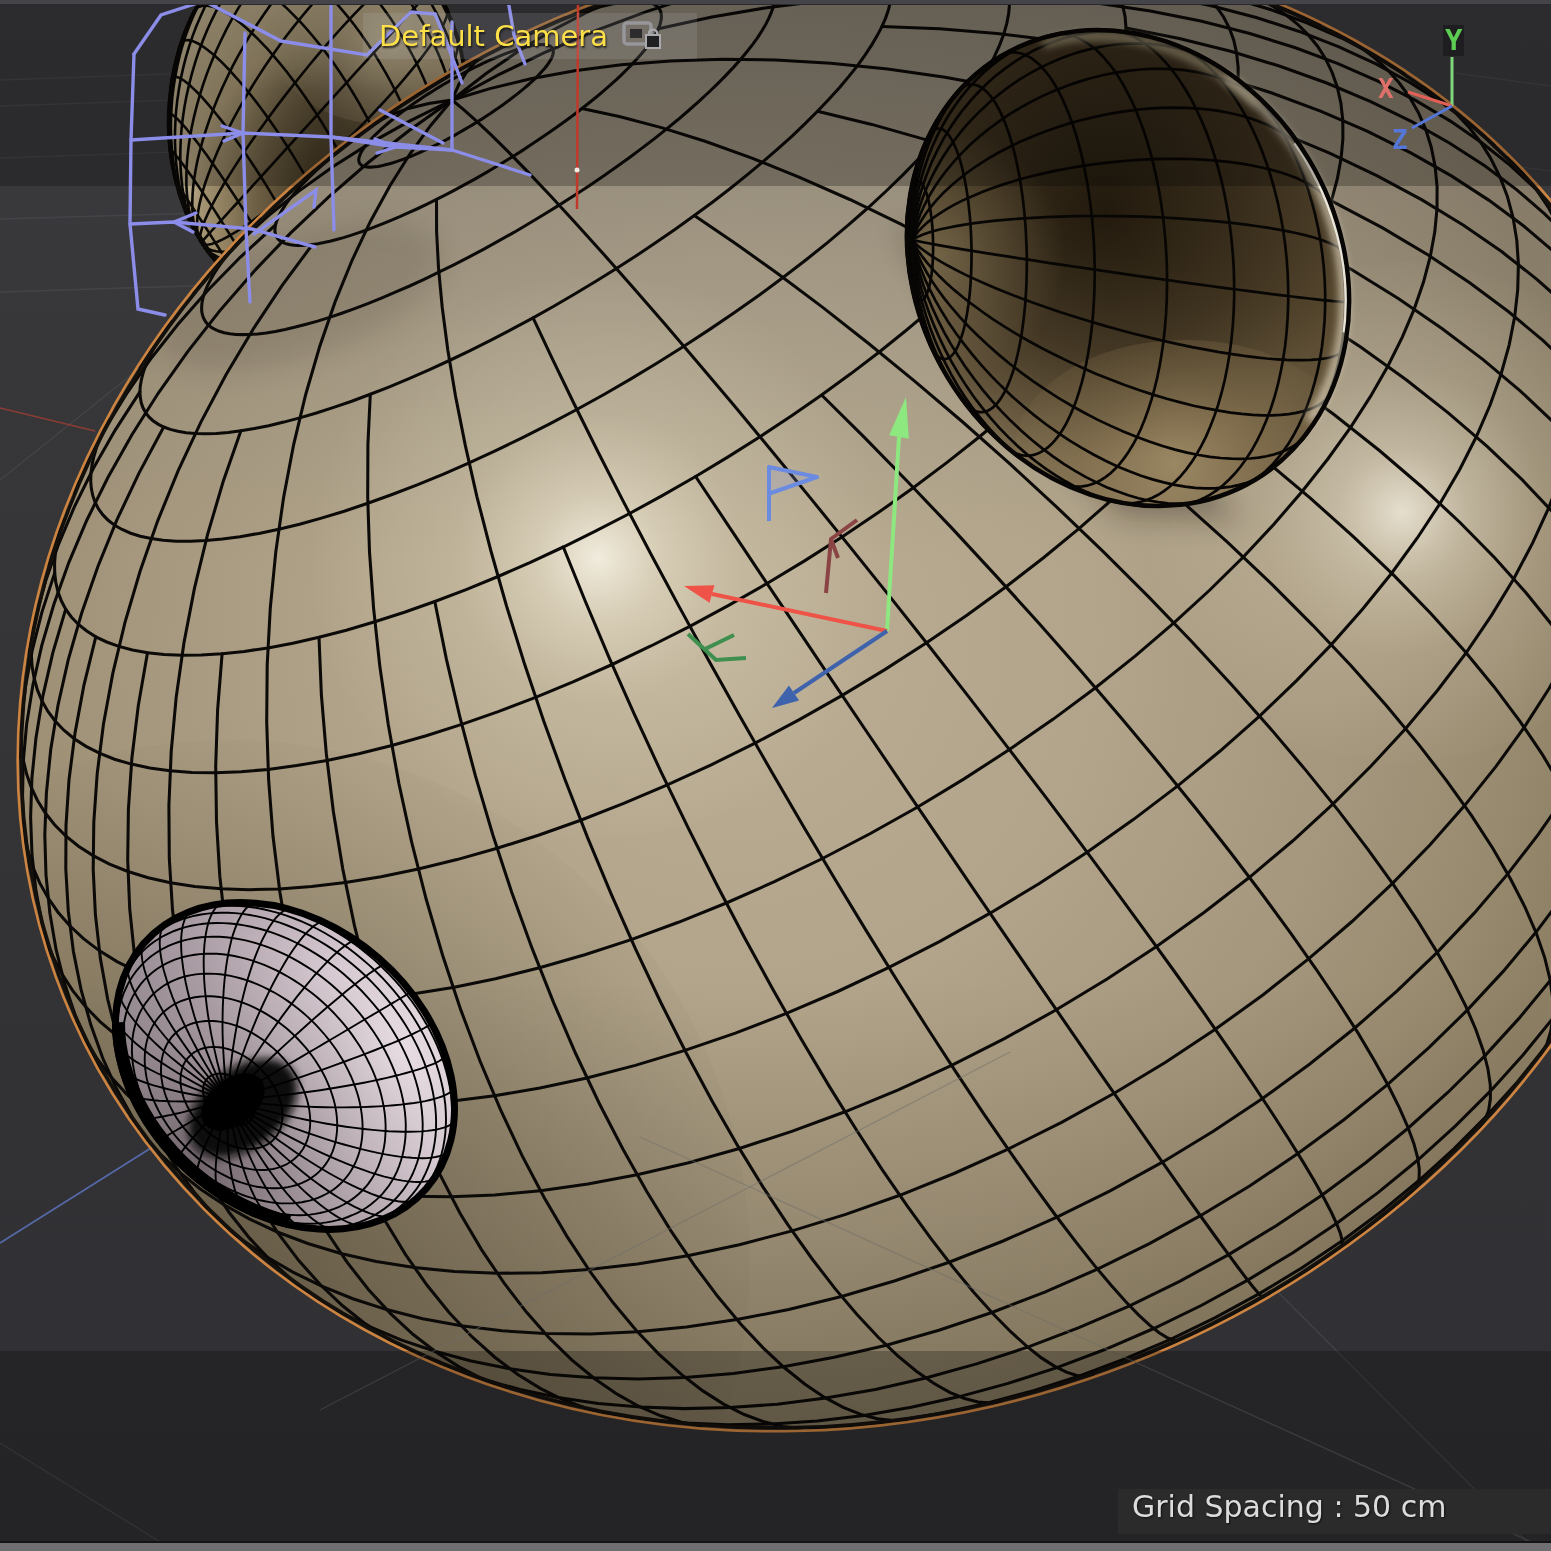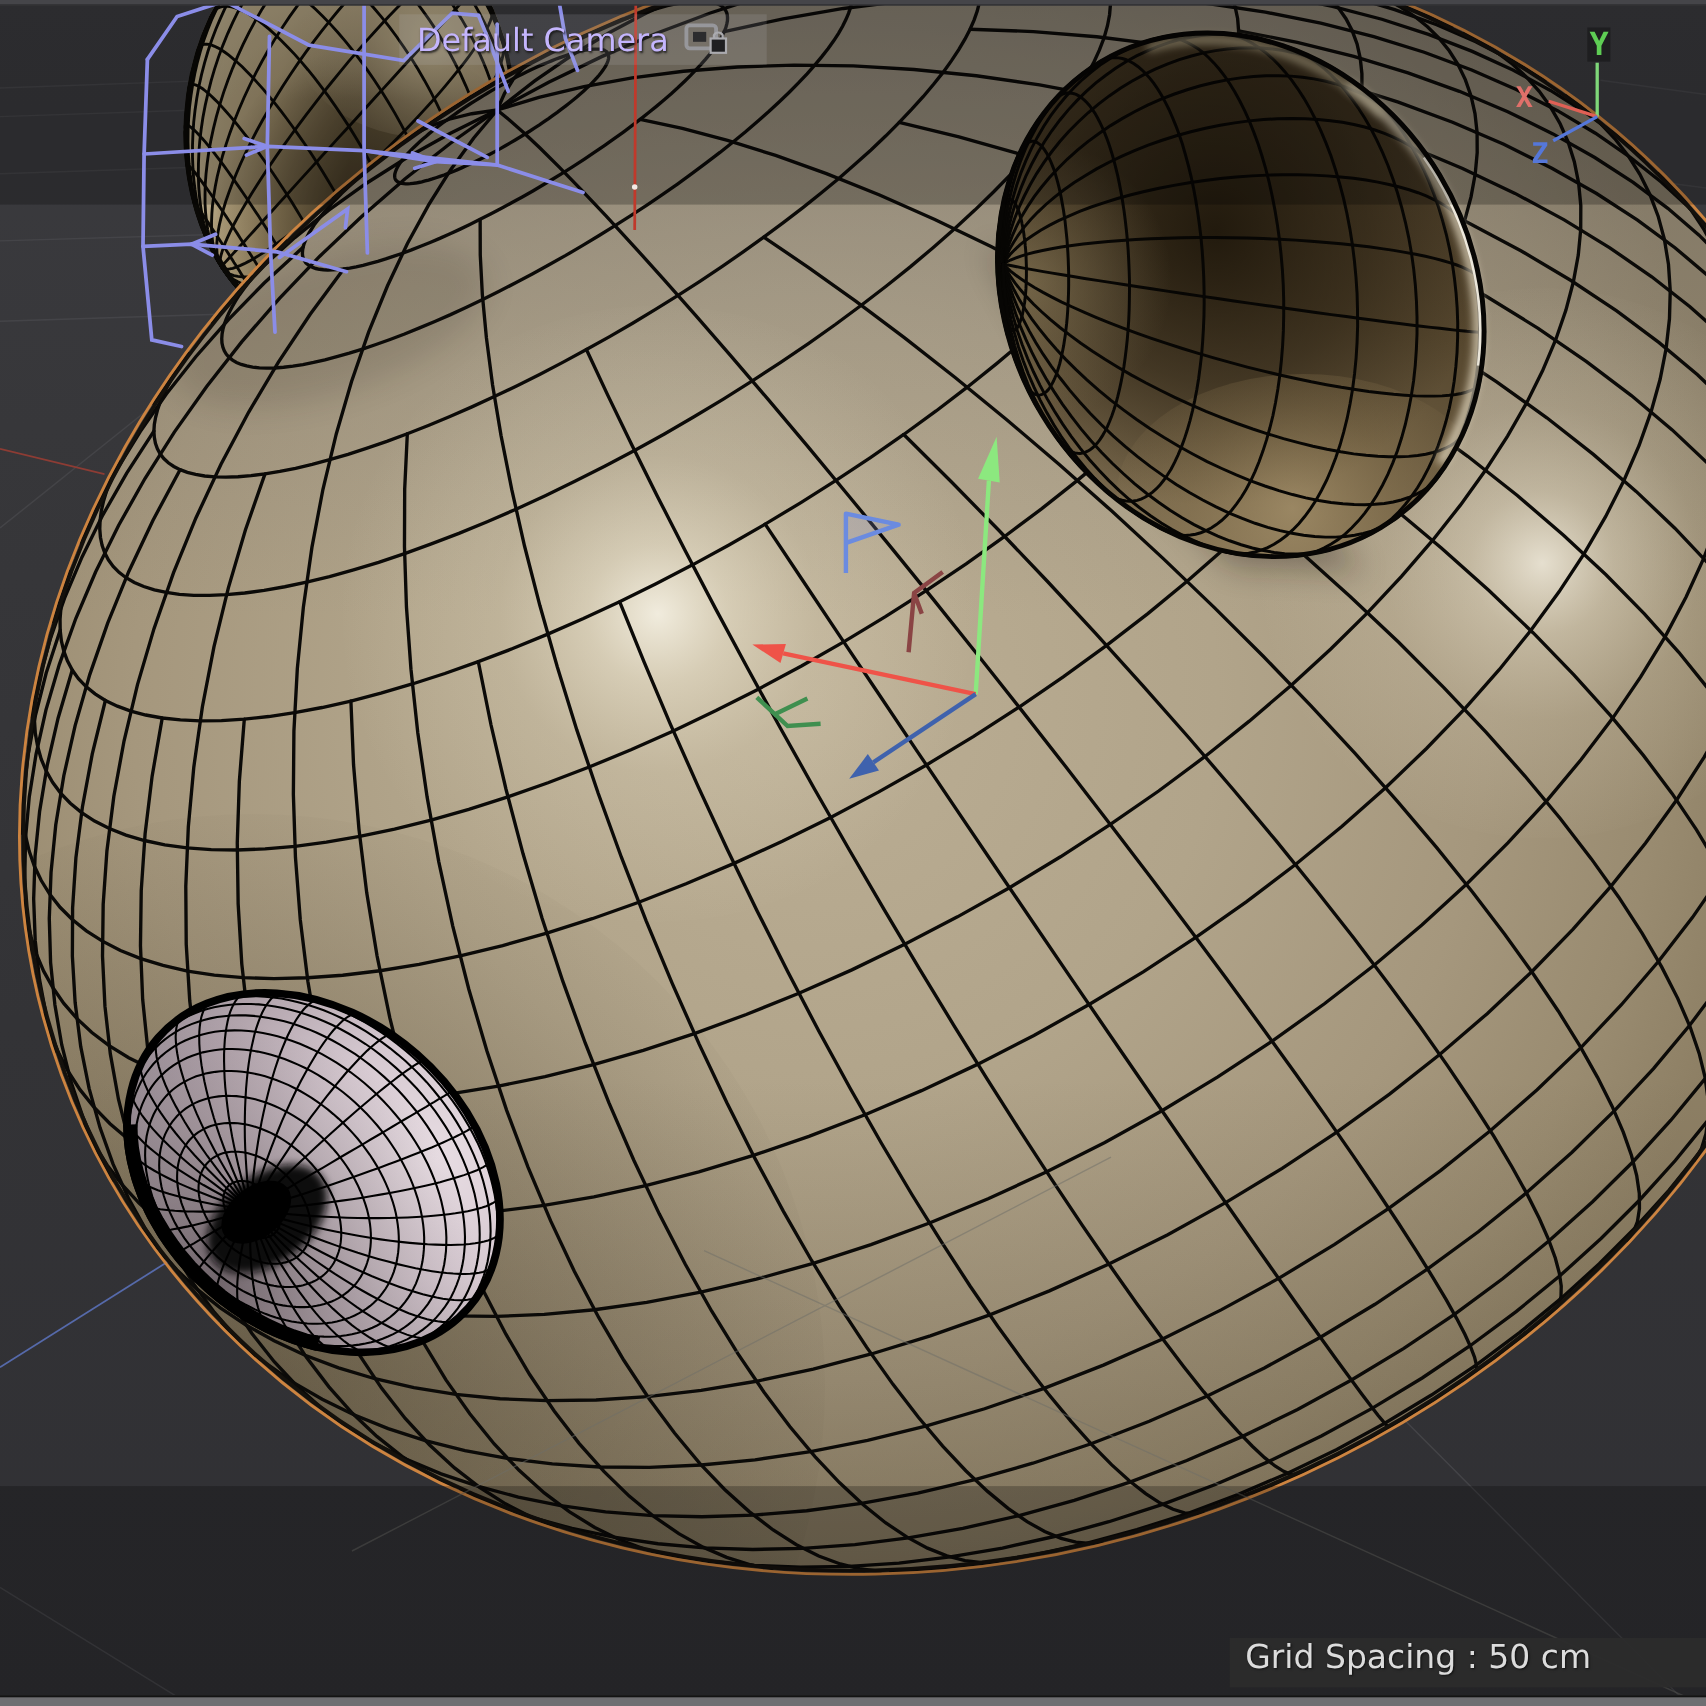--- a/index.html
+++ b/index.html
@@ -1,21 +1,21 @@
 <!DOCTYPE html>
 <html><head>
 <meta charset="utf-8">
 <style>
   html,body{margin:0;padding:0;background:#1a1a1a;}
   .stage{position:relative;width:1551px;height:1551px;overflow:hidden;background:#333336;
          font-family:"DejaVu Sans","Liberation Sans",sans-serif;}
   #scene{position:absolute;left:0;top:0;}
   .hud-camera{position:absolute;left:363px;top:13px;width:334px;height:46px;
      background:rgba(195,195,200,0.15);display:flex;align-items:center;}
-  .hud-camera .label{margin-left:16px;font-size:29px;color:#c4b5fd;
+  .hud-camera .label{margin-left:16px;font-size:29px;color:#fde047;
      text-shadow:1px 2px 2px rgba(20,20,20,0.85);white-space:nowrap;}
   .hud-camera svg{margin-left:13px;}
   .hud-grid{position:absolute;left:1118px;top:1489px;width:463px;height:45px;
      background:rgba(44,44,44,0.94);display:flex;align-items:flex-start;}
   .hud-grid .label{margin-left:14px;font-size:30px;color:#dcdcdc;
      text-shadow:1px 1px 2px rgba(0,0,0,0.6);white-space:nowrap;}
   .axis-letter{position:absolute;font-weight:bold;font-family:"DejaVu Sans Mono","Liberation Mono",monospace;line-height:1;}
   .axis-y{left:1443px;top:25px;font-size:29px;color:#5ecd54;background:rgba(22,22,23,0.6);padding:1px 2px;}
   .axis-x{left:1378px;top:76px;font-size:26px;color:#e0706a;}
   .axis-z{left:1392px;top:127px;font-size:26px;color:#5577d9;}

